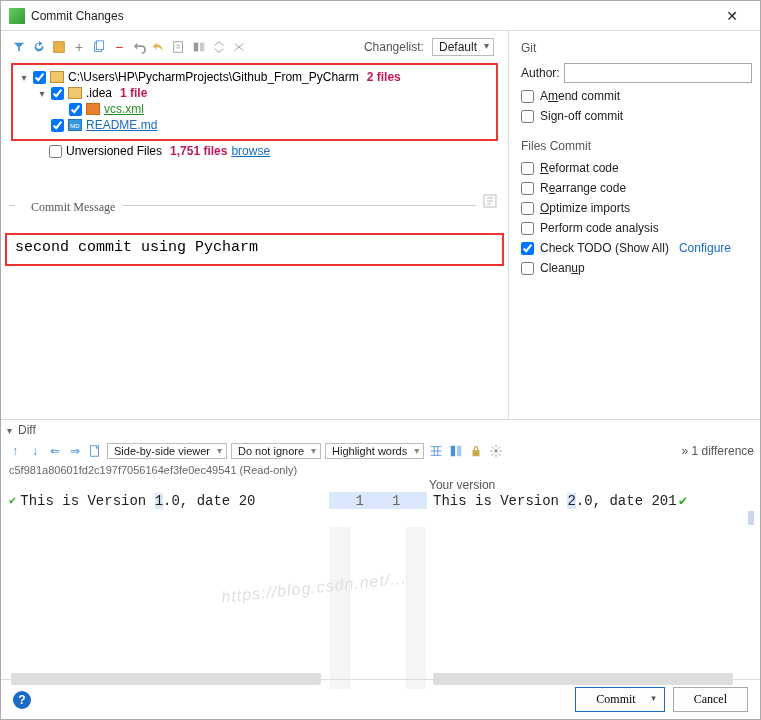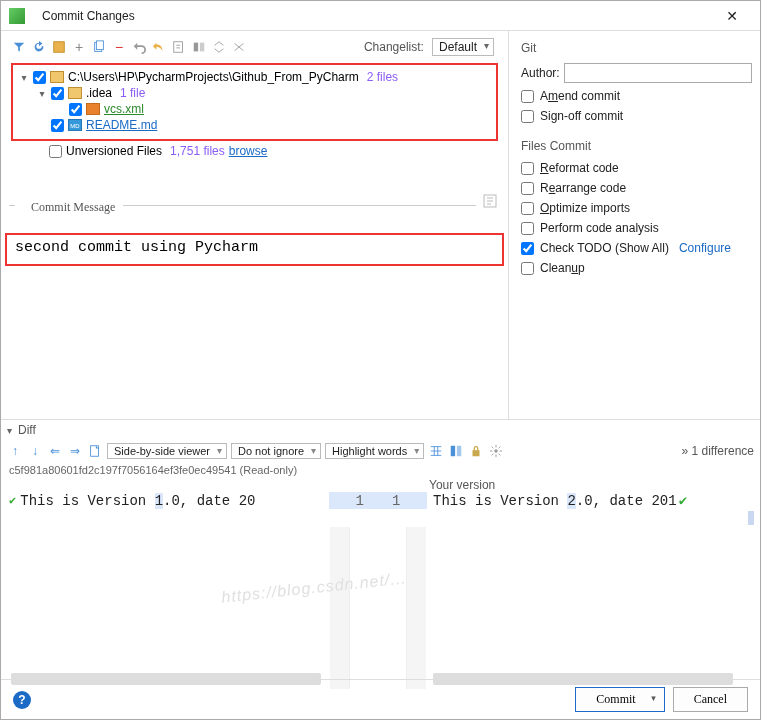--- a/index.html
+++ b/index.html
@@ -1,17 +1,17 @@
 <!DOCTYPE html>
 <html><head>
 <meta charset="utf-8">
 <style>
 * { box-sizing: border-box; margin: 0; padding: 0; }
 body { font-family: "Segoe UI", Tahoma, sans-serif; font-size: 12px; color: #222; background: #fff; width: 761px; height: 720px; overflow: hidden; border: 1px solid #aaa; position: relative; }
-.titlebar { height: 30px; display: flex; align-items: center; padding: 0 8px; border-bottom: 1px solid #ddd; gap: 11px; }
+.titlebar { height: 30px; display: flex; align-items: center; padding: 0 8px; border-bottom: 1px solid #ddd; }
 .app-icon { width: 16px; height: 16px; background: linear-gradient(135deg,#6c6,#393); margin-right: 6px; }
 .title-text { flex: 1; font-size: 12px; }
 .close-btn { width: 40px; height: 28px; display: flex; align-items: center; justify-content: center; font-size: 14px; cursor: pointer; }
 .main { display: flex; height: 388px; }
 .left-pane { flex: 1; display: flex; flex-direction: column; padding: 4px; }
 .toolbar { display: flex; align-items: center; gap: 4px; padding: 3px 6px; }
 .tb-icon { width: 16px; height: 16px; display: inline-flex; align-items: center; justify-content: center; cursor: pointer; }
 .tb-icon svg { width: 14px; height: 14px; }
 .changelist-label { margin-left: auto; font-size: 12px; color: #555; }
 .changelist-sel { border: 1px solid #bbb; padding: 1px 16px 1px 6px; margin-left: 4px; margin-right: 4px; background: #fff; position: relative; }
@@ -19,21 +19,21 @@
 .tree-box { flex: 0 0 auto; border: 2px solid #e33; margin: 4px 6px 0 6px; padding: 4px 0 6px 0; }
 .tree-row { display: flex; align-items: center; padding: 1px 4px; gap: 4px; font-size: 12px; }
 .tree-row .caret { width: 10px; text-align: center; color: #666; cursor: pointer; font-size: 10px; }
 .tree-row input[type=checkbox] { width: 13px; height: 13px; }
 .fold-icon { width: 14px; height: 12px; display: inline-block; }
 .fold-yellow { background: #f1c76e; border: 1px solid #c09030; }
 .file-icon { width: 14px; height: 12px; display: inline-block; }
 .xml-icon { background: #e9812c; border: 1px solid #c56a18; }
 .md-icon { background: #3498db; border: 1px solid #2577b5; font-size: 6px; color: #fff; text-align: center; line-height: 12px; }
 .tree-link { color: #1a6ac6; text-decoration: underline; cursor: pointer; }
-.tree-gray { color: #8b5cf6; margin-left: 4px; }
+.tree-gray { color: #be185d; margin-left: 4px; font-weight: bold; }
 .tree-black { color: #000; text-align: right; }
 .unv-row { display: flex; align-items: center; gap: 4px; padding: 1px 4px 1px 38px; margin: 2px 6px 0 6px; font-size: 12px; }
 .commit-msg-section { margin: 18px 0 0 0; border: 2px solid #e33; }
 .fieldset-label { position: relative; top: -9px; background: #fff; padding: 0 4px; margin-left: 6px; color: #555; }
 .hr-line { border: none; border-top: 1px solid #ccc; margin: 0; }
 .msg-header { display: flex; align-items: center; font-family: Liberation Serif, serif; }
 .msg-header .hr-line { flex: 1; margin-left: 4px; margin-right: 6px; position: relative; top: -2px; }
 .hist-icon { width: 16px; height: 16px; margin-right: 6px; position: relative; top: -6px; }
 .commit-textarea { width: 100%; border: none; padding: 4px 8px 8px 8px; font-family: "Consolas","Courier New",monospace; font-size: 15px; resize: none; outline: none; height: 26px; }
 .right-pane { width: 252px; border-left: 1px solid #ddd; padding: 10px 8px 8px 12px; display: flex; flex-direction: column; gap: 6px; }

